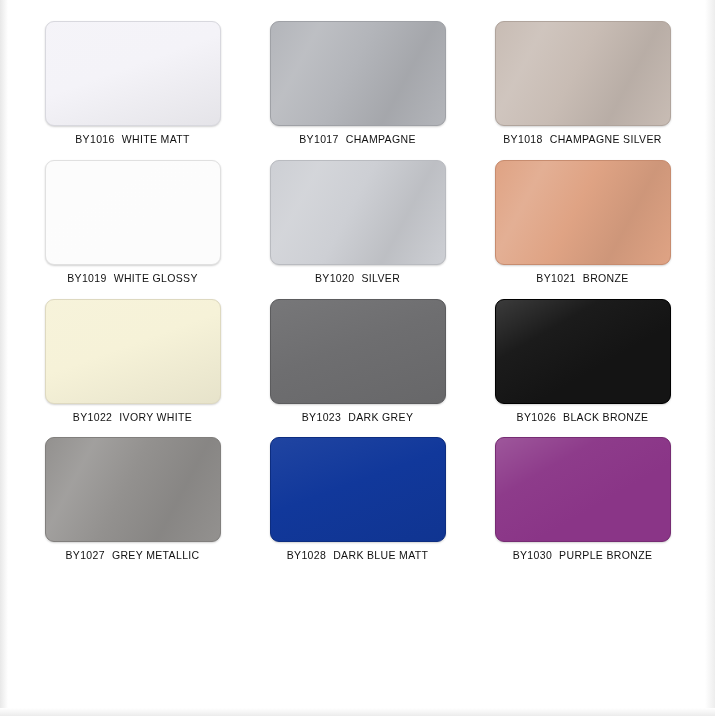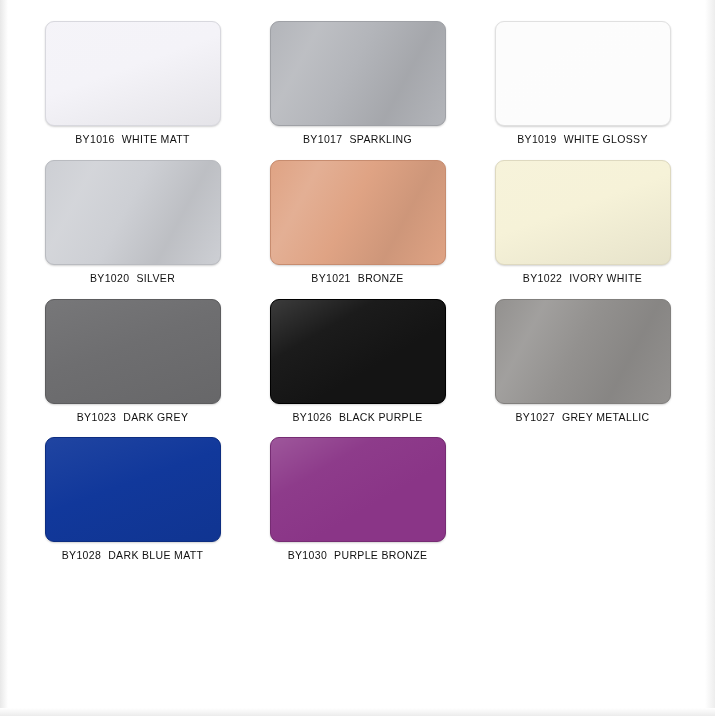--- a/index.html
+++ b/index.html
@@ -92,24 +92,30 @@
     <div class="cell">
       <div class="swatch" style="background: linear-gradient(160deg, rgba(255, 255, 255, 0.063) 0%, rgb(244, 243, 248) 45%, rgba(0, 0, 0, 0.063) 100%), rgb(244, 243, 248); border: 1px solid rgb(216, 216, 222); box-shadow: rgba(0, 0, 0, 0.18) 0px 1px 2px;"></div>
       <div class="caption">
         <span class="code">BY1016</span><span class="label">WHITE MATT</span>
       </div>
     </div>
 
     <div class="cell">
       <div class="swatch" style="background: linear-gradient(118deg, rgb(179, 181, 186) 0%, rgba(255, 255, 255, 0.133) 22%, rgb(179, 181, 186) 46%, rgba(0, 0, 0, 0.08) 72%, rgb(179, 181, 186) 100%), rgb(179, 181, 186); border: 1px solid rgb(159, 161, 166); box-shadow: rgba(0, 0, 0, 0.18) 0px 1px 2px;"></div>
       <div class="caption">
-        <span class="code">BY1017</span><span class="label">SPARKLING</span>
+        <span class="code">BY1017</span><span class="label">CHAMPAGNE</span>
       </div>
     </div>
 
+    <div class="cell">
+      <div class="swatch" style="background: linear-gradient(118deg, rgb(200, 188, 180) 0%, rgba(255, 255, 255, 0.133) 22%, rgb(200, 188, 180) 46%, rgba(0, 0, 0, 0.08) 72%, rgb(200, 188, 180) 100%), rgb(200, 188, 180); border: 1px solid rgb(176, 164, 156); box-shadow: rgba(0, 0, 0, 0.18) 0px 1px 2px;"></div>
+      <div class="caption">
+        <span class="code">BY1018</span><span class="label">CHAMPAGNE SILVER</span>
+      </div>
+    </div>
 
     <div class="cell">
       <div class="swatch" style="background: linear-gradient(150deg, rgba(255, 255, 255, 0.17) 0%, rgba(255, 255, 255, 0.03) 30%, rgb(252, 252, 252) 62%, rgb(252, 252, 252) 100%), rgb(252, 252, 252); border: 1px solid rgb(224, 224, 224); box-shadow: rgba(0, 0, 0, 0.18) 0px 1px 2px;"></div>
       <div class="caption">
         <span class="code">BY1019</span><span class="label">WHITE GLOSSY</span>
       </div>
     </div>
 
     <div class="cell">
       <div class="swatch" style="background: linear-gradient(118deg, rgb(205, 207, 212) 0%, rgba(255, 255, 255, 0.133) 22%, rgb(205, 207, 212) 46%, rgba(0, 0, 0, 0.08) 72%, rgb(205, 207, 212) 100%), rgb(205, 207, 212); border: 1px solid rgb(185, 187, 192); box-shadow: rgba(0, 0, 0, 0.18) 0px 1px 2px;"></div>
@@ -137,21 +143,21 @@
       <div class="caption">
         <span class="code">BY1023</span><span class="label">DARK GREY</span>
       </div>
     </div>
 
 
 
     <div class="cell">
       <div class="swatch" style="background: linear-gradient(150deg, rgba(255, 255, 255, 0.17) 0%, rgba(255, 255, 255, 0.03) 30%, rgb(20, 20, 20) 62%, rgb(20, 20, 20) 100%), rgb(20, 20, 20); border: 1px solid rgb(0, 0, 0); box-shadow: rgba(0, 0, 0, 0.18) 0px 1px 2px;"></div>
       <div class="caption">
-        <span class="code">BY1026</span><span class="label">BLACK PURPLE</span>
+        <span class="code">BY1026</span><span class="label">BLACK BRONZE</span>
       </div>
     </div>
 
     <div class="cell">
       <div class="swatch" style="background: linear-gradient(118deg, rgb(147, 145, 143) 0%, rgba(255, 255, 255, 0.133) 22%, rgb(147, 145, 143) 46%, rgba(0, 0, 0, 0.08) 72%, rgb(147, 145, 143) 100%), rgb(147, 145, 143); border: 1px solid rgb(129, 127, 125); box-shadow: rgba(0, 0, 0, 0.18) 0px 1px 2px;"></div>
       <div class="caption">
         <span class="code">BY1027</span><span class="label">GREY METALLIC</span>
       </div>
     </div>
 

